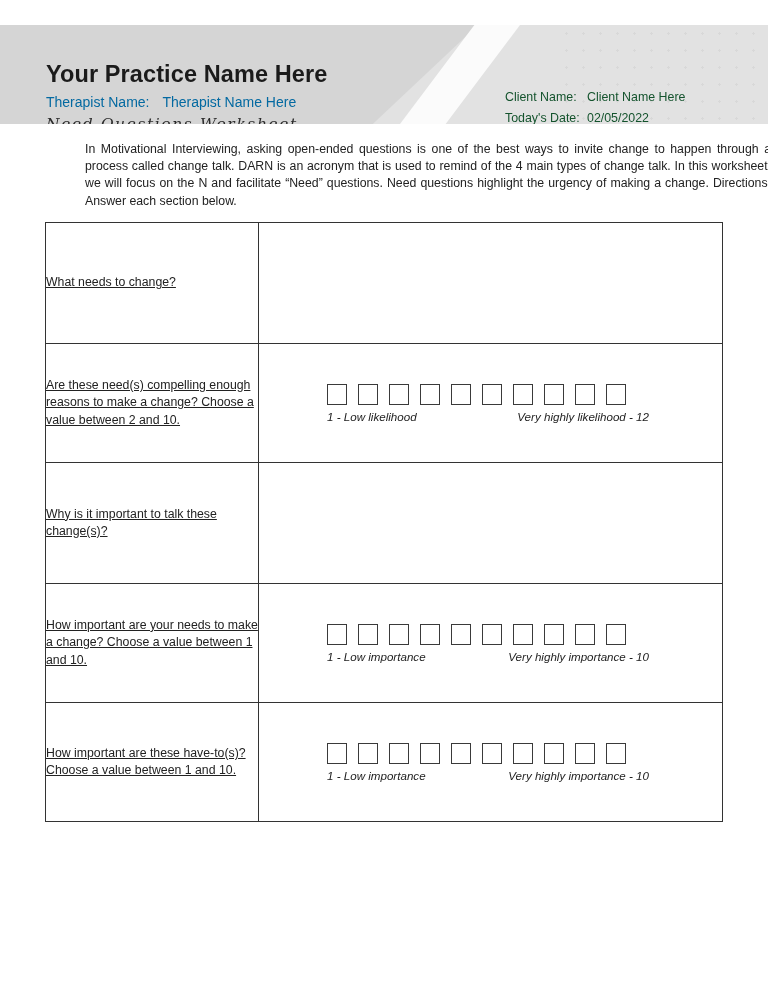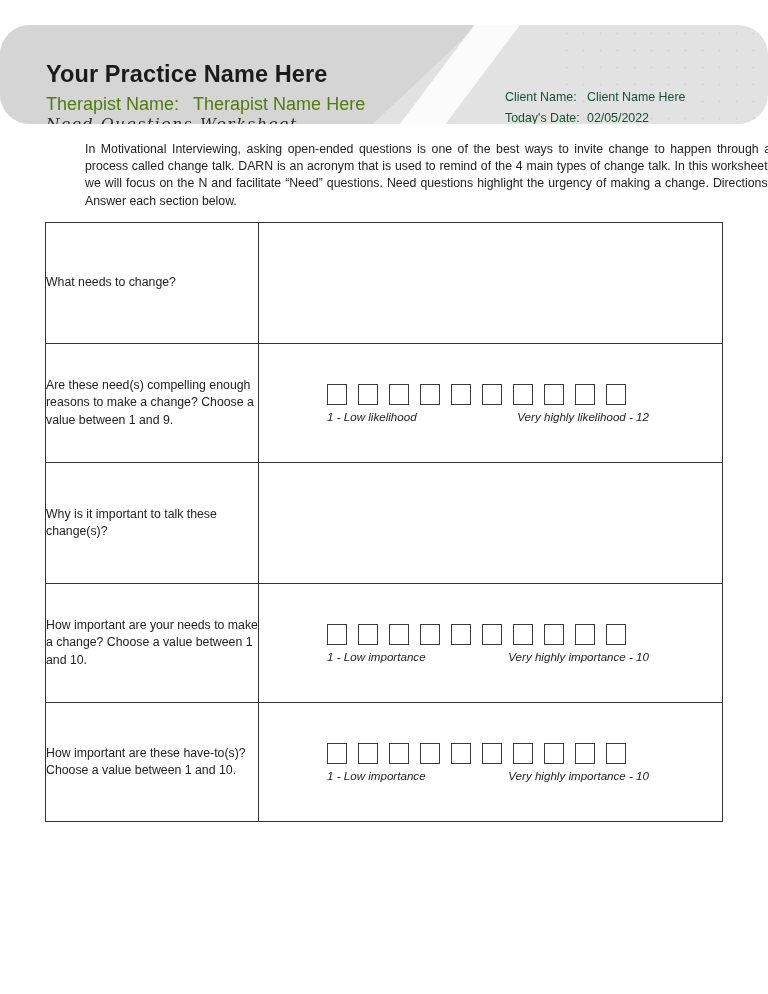--- a/index.html
+++ b/index.html
@@ -18,21 +18,20 @@
 
   
   .header {
     position: absolute;
     left: 0;
     top: 25px;
     width: 768px;
     height: 99px;
     overflow: hidden;
     background: #e2e2e2;
-    border-radius: 30px;
   }
   
   .header-left-panel {
     position: absolute;
     left: 0;
     top: 0;
     width: 478px;
     height: 99px;
     background: #d5d5d5;
     clip-path: polygon(0 0, 100% 0, 78% 100%, 0 100%);
@@ -67,22 +66,22 @@
     font-size: 23.5px;
     font-weight: bold;
     letter-spacing: .1px;
     color: #1b1b1b;
     white-space: nowrap;
   }
   .therapist-line {
     position: absolute;
     left: 46px;
     top: 69px;
-    font-size: 18px;
-    color: #4d7c0f;
+    font-size: 14px;
+    color: #0369a1;
     white-space: nowrap;
   }
   .therapist-line .field-value { margin-left: 9px; }
 
   .worksheet-title {
     position: absolute;
     left: 46px;
     top: 90px;
     font-family: "DejaVu Serif", serif;
     font-style: italic;
@@ -136,20 +135,21 @@
     padding: 0;
   }
   .prompt-cell {
     width: 212px;
     padding: 10px 12px 10px 12px;
   }
   .prompt-text {
     font-size: 12.3px;
     line-height: 17.4px;
     color: #222222;
+    text-decoration: underline;
   }
   .answer-cell {
     padding: 0;
     position: relative;
   }
   .row-open   { height: 120px; }
   .row-scale  { height: 118px; }
 
   
   .scale-widget {
@@ -211,21 +211,21 @@
 
     <tr>
       <td class="prompt-cell">
         <div class="prompt-text">What needs to change?</div>
       </td>
       <td class="answer-cell row-open"></td>
     </tr>
 
     <tr>
       <td class="prompt-cell">
-        <div class="prompt-text">Are these need(s) compelling enough reasons to make a change? Choose a value between 1 and 9.</div>
+        <div class="prompt-text">Are these need(s) compelling enough reasons to make a change? Choose a value between 2 and 10.</div>
       </td>
       <td class="answer-cell row-scale">
         <div class="scale-widget">
           <div class="checkbox-row">
             <div class="scale-checkbox"></div>
             <div class="scale-checkbox"></div>
             <div class="scale-checkbox"></div>
             <div class="scale-checkbox"></div>
             <div class="scale-checkbox"></div>
             <div class="scale-checkbox"></div>

